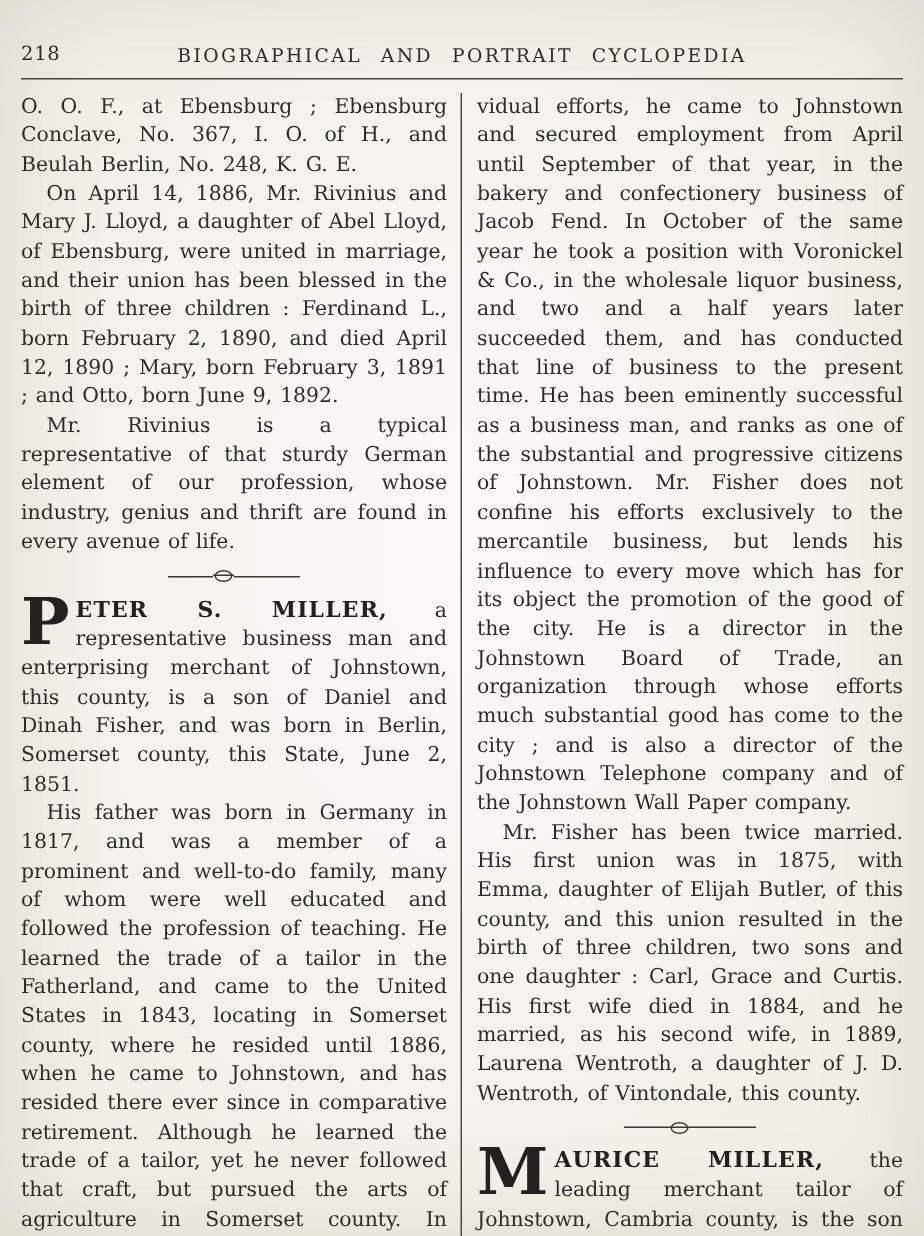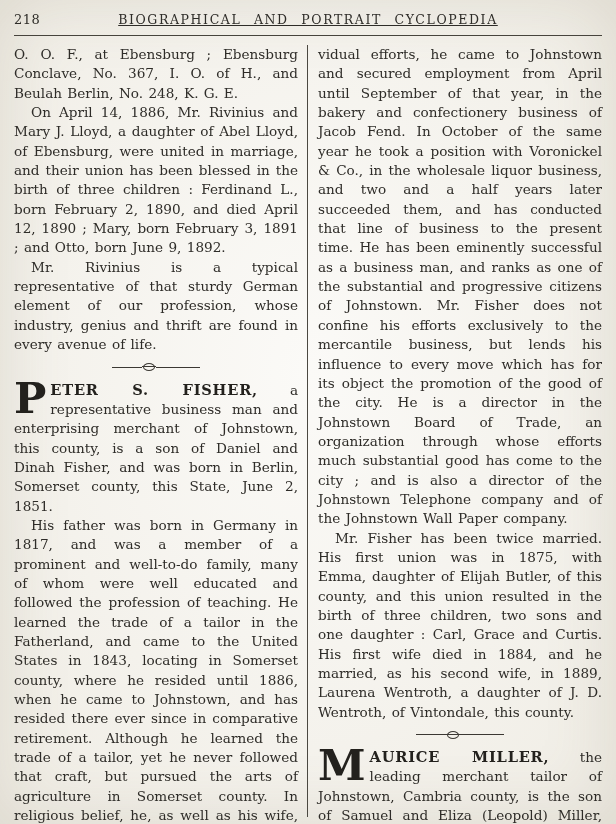--- a/index.html
+++ b/index.html
@@ -18,35 +18,34 @@
     padding: 6px 14px 0 14px;
     background:
       radial-gradient(ellipse at 50% 45%, rgba(255,255,255,0.55) 0%, rgba(232,228,218,0.35) 85%),
       #f6f4ee;
     box-shadow: inset 0 0 70px rgba(125,115,90,0.18);
   }
   
   .page-header {
     position: relative;
     height: 24px;
-    margin-top: 3px;
+    margin-top: 20px;
   }
   .page-number {
     position: absolute;
     left: 0; top: 3px;
     font-size: 13px;
     letter-spacing: 0.5px;
   }
   .running-title {
     text-align: center;
     font-size: 12.5px;
     letter-spacing: 1.6px;
     word-spacing: 7px;
     padding-top: 3px;
-    text-decoration: underline;
   }
   .header-rule {
     height: 1px;
     background: #47443d;
     margin: 2px 0 9px 0;
   }
   
   .columns {
     display: flex;
     align-items: stretch;
@@ -130,21 +129,21 @@
   <div class="columns">
     <div class="col col-left" id="col-left">
         <p class="para">O. O. F., at Ebensburg ; Ebensburg Conclave, No. 367, I. O. of H., and Beulah Berlin, No. 248, K. G. E.</p>
         <p class="para indent">On April 14, 1886, Mr. Rivinius and Mary J. Lloyd, a daughter of Abel Lloyd, of Ebensburg, were united in marriage, and their union has been blessed in the birth of three children : Ferdinand L., born February 2, 1890, and died April 12, 1890 ; Mary, born February 3, 1891 ; and Otto, born June 9, 1892.</p>
         <p class="para indent">Mr. Rivinius is a typical representative of that sturdy German element of our profession, whose industry, genius and thrift are found in every avenue of life.</p>
         <div class="divider">
           <span class="div-line l"></span>
           <span class="div-orn"></span>
           <span class="div-line r"></span>
         </div>
-        <p class="para"><span class="dropcap">P</span><span class="lead-name">ETER S. FISHER,</span> a representative business man and enterprising merchant of Johnstown, this county, is a son of Daniel and Dinah Fisher, and was born in Berlin, Somerset county, this State, June 2, 1851.</p>
+        <p class="para"><span class="dropcap">P</span><span class="lead-name">ETER S. MILLER,</span> a representative business man and enterprising merchant of Johnstown, this county, is a son of Daniel and Dinah Fisher, and was born in Berlin, Somerset county, this State, June 2, 1851.</p>
         <p class="para indent">His father was born in Germany in 1817, and was a member of a prominent and well-to-do family, many of whom were well educated and followed the profession of teaching. He learned the trade of a tailor in the Fatherland, and came to the United States in 1843, locating in Somerset county, where he resided until 1886, when he came to Johnstown, and has resided there ever since in comparative retirement.  Although he learned the trade of a tailor, yet he never followed that craft, but pursued the arts of agriculture in Somerset county.  In religious belief, he, as well as his wife, has always been a Lutheran.  P. S. Fisher had the advantages of a good common-school training in the schools of Somerset county and the high schools at Berlin and Jenner Cross Roads, of the same county.  He was then engaged for a time as a teacher.</p>
       </div>
     <div class="col col-right" id="col-right">
         <p class="para">vidual efforts, he came to Johnstown and secured employment from April until September of that year, in the bakery and confectionery business of Jacob Fend.  In October of the same year he took a position with Voronickel &amp; Co., in the wholesale liquor business, and two and a half years later succeeded them, and has conducted that line of business to the present time.  He has been eminently successful as a business man, and ranks as one of the substantial and progressive citizens of Johnstown.  Mr. Fisher does not confine his efforts exclusively to the mercantile business, but lends his influence to every move which has for its object the promotion of the good of the city.  He is a director in the Johnstown Board of Trade, an organization through whose efforts much substantial good has come to the city ; and is also a director of the Johnstown Telephone company and of the Johnstown Wall Paper company.</p>
         <p class="para indent">Mr. Fisher has been twice married.  His first union was in 1875, with Emma, daughter of Elijah Butler, of this county, and this union resulted in the birth of three children, two sons and one daughter : Carl, Grace and Curtis.  His first wife died in 1884, and he married, as his second wife, in 1889, Laurena Wentroth, a daughter of J. D. Wentroth, of Vintondale, this county.</p>
         <div class="divider">
           <span class="div-line l"></span>
           <span class="div-orn"></span>
           <span class="div-line r"></span>
         </div>

